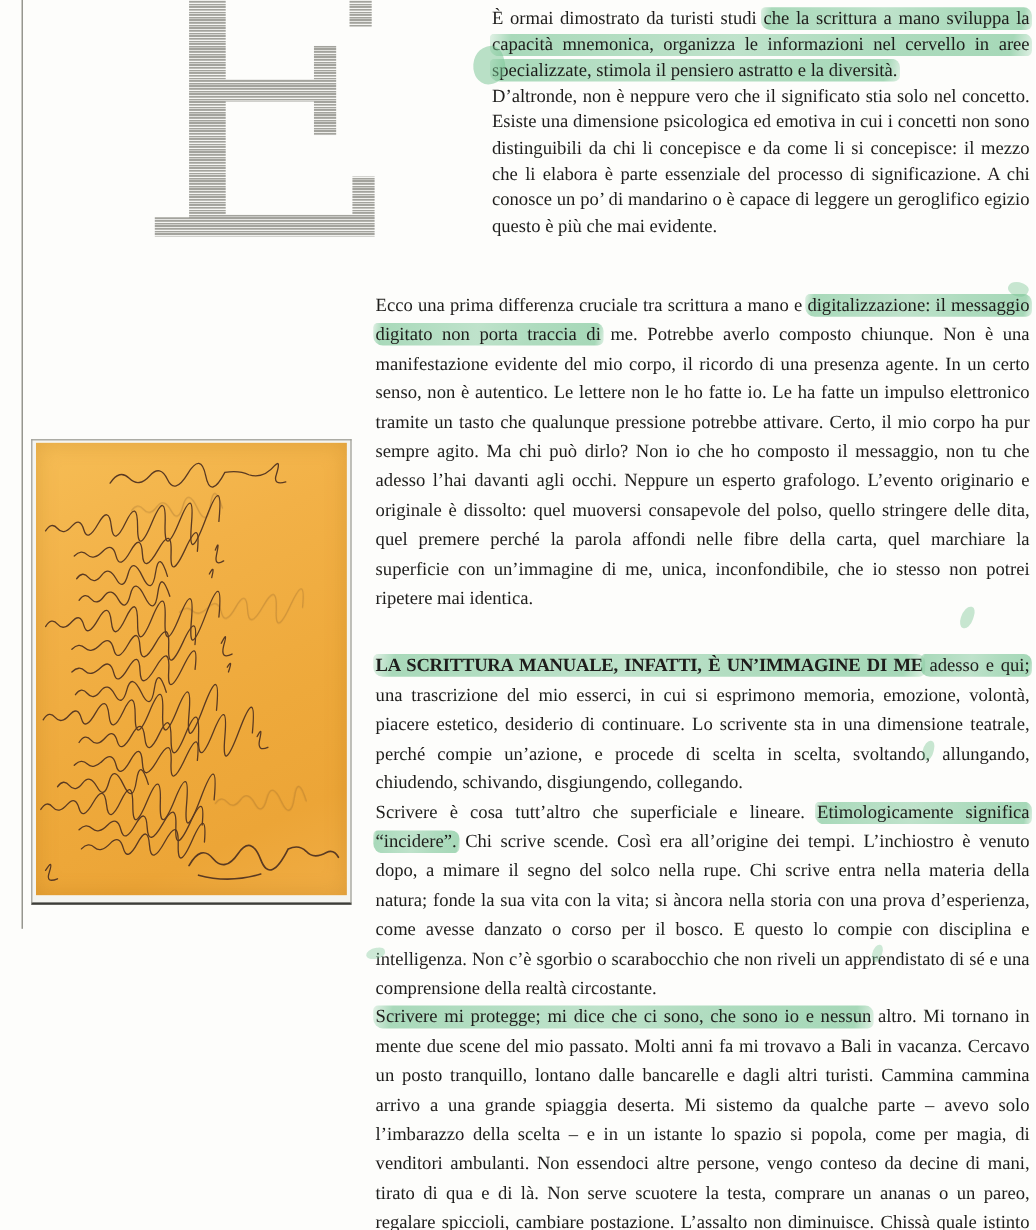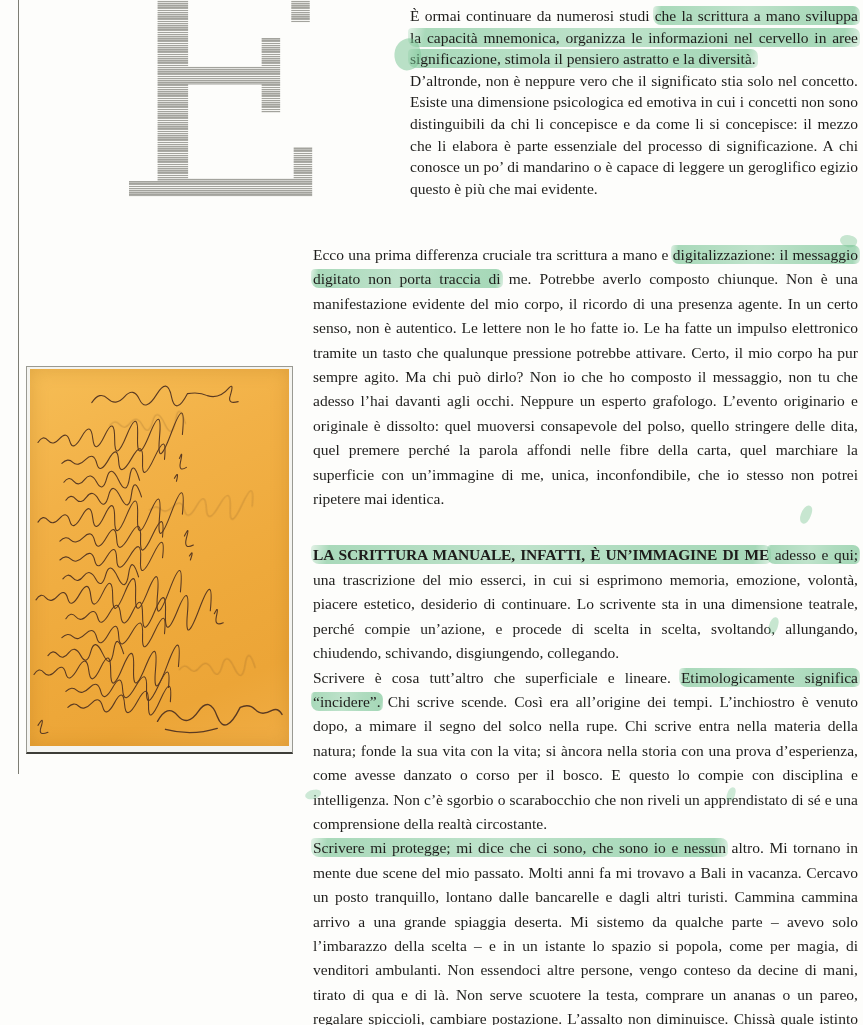--- a/index.html
+++ b/index.html
@@ -73,21 +73,21 @@
 </head>
 <body>
 
 <div class="page" style="color: rgb(30, 29, 27);">
 
   <div class="left-rule"></div>
 
   <div class="dropcap">E</div>
 
   <div class="col col-intro" id="intro-paragraphs">
-      <p><span>È ormai continuare da numerosi studi </span><span class="hl">che la scrittura a mano sviluppa la capacità mnemonica, organizza le informazioni nel cervello in aree significazione, stimola il pensiero astratto e la diversità.</span></p>
+      <p><span>È ormai dimostrato da turisti studi </span><span class="hl">che la scrittura a mano sviluppa la capacità mnemonica, organizza le informazioni nel cervello in aree specializzate, stimola il pensiero astratto e la diversità.</span></p>
       <p><span>D’altronde, non è neppure vero che il significato stia solo nel concetto. Esiste una dimensione psicologica ed emotiva in cui i concetti non sono distinguibili da chi li concepisce e da come li si concepisce: il mezzo che li elabora è parte essenziale del processo di significazione. A chi conosce un po’ di mandarino o è capace di leggere un geroglifico egizio questo è più che mai evidente.</span></p>
     </div>
 
   <div class="col col-main" id="main-paragraphs">
       <p><span>Ecco una prima differenza cruciale tra scrittura a mano e </span><span class="hl">digitalizzazione: il messaggio digitato non porta traccia di</span><span> me. Potrebbe averlo composto chiunque. Non è una manifestazione evidente del mio corpo, il ricordo di una presenza agente. In un certo senso, non è autentico. Le lettere non le ho fatte io. Le ha fatte un impulso elettronico tramite un tasto che qualunque pressione potrebbe attivare. Certo, il mio corpo ha pur sempre agito. Ma chi può dirlo? Non io che ho composto il messaggio, non tu che adesso l’hai davanti agli occhi. Neppure un esperto grafologo. L’evento originario e originale è dissolto: quel muoversi consapevole del polso, quello stringere delle dita, quel premere perché la parola affondi nelle fibre della carta, quel marchiare la superficie con un’immagine di me, unica, inconfondibile, che io stesso non potrei ripetere mai identica.</span></p>
       <p class="space-before"><span class="heading hl">LA SCRITTURA MANUALE, INFATTI, È UN’IMMAGINE DI ME</span><span class="hl"> adesso e qui;</span><span> una trascrizione del mio esserci, in cui si esprimono memoria, emozione, volontà, piacere estetico, desiderio di continuare. Lo scrivente sta in una dimensione teatrale, perché compie un’azione, e procede di scelta in scelta, svoltando, allungando, chiudendo, schivando, disgiungendo, collegando.</span></p>
       <p><span>Scrivere è cosa tutt’altro che superficiale e lineare. </span><span class="hl">Etimologicamente significa “incidere”.</span><span> Chi scrive scende. Così era all’origine dei tempi. L’inchiostro è venuto dopo, a mimare il segno del solco nella rupe. Chi scrive entra nella materia della natura; fonde la sua vita con la vita; si àncora nella storia con una prova d’esperienza, come avesse danzato o corso per il bosco. E questo lo compie con disciplina e intelligenza. Non c’è sgorbio o scarabocchio che non riveli un apprendistato di sé e una comprensione della realtà circostante.</span></p>
       <p><span class="hl">Scrivere mi protegge; mi dice che ci sono, che sono io e nessun</span><span> altro. Mi tornano in mente due scene del mio passato. Molti anni fa mi trovavo a Bali in vacanza. Cercavo un posto tranquillo, lontano dalle bancarelle e dagli altri turisti. Cammina cammina arrivo a una grande spiaggia deserta. Mi sistemo da qualche parte – avevo solo l’imbarazzo della scelta – e in un istante lo spazio si popola, come per magia, di venditori ambulanti. Non essendoci altre persone, vengo conteso da decine di mani, tirato di qua e di là. Non serve scuotere la testa, comprare un ananas o un pareo, regalare spiccioli, cambiare postazione. L’assalto non diminuisce. Chissà quale istinto mi suggerisce di accasciarmi sulla sabbia là dove mi trovo, di tirare fuori il mio diario e di mettermi a</span></p>
     </div>
 

